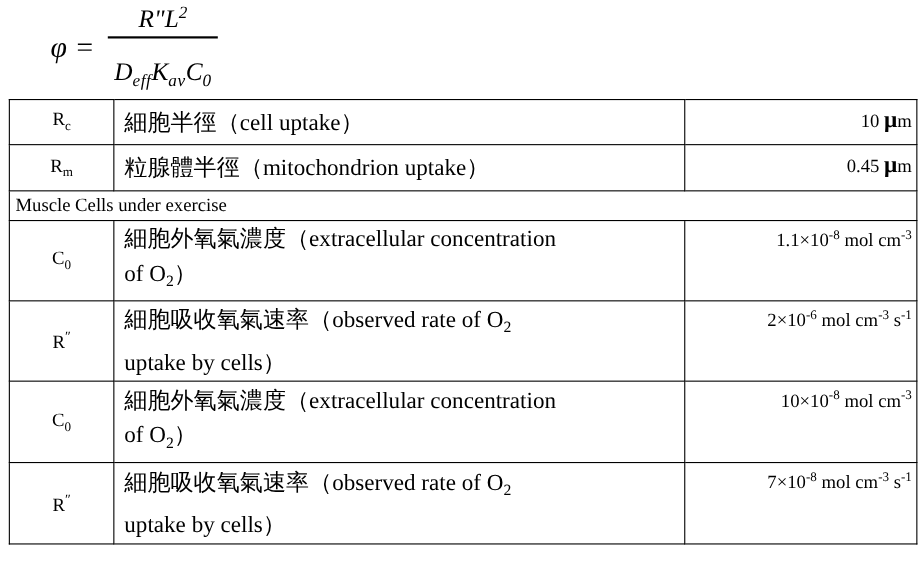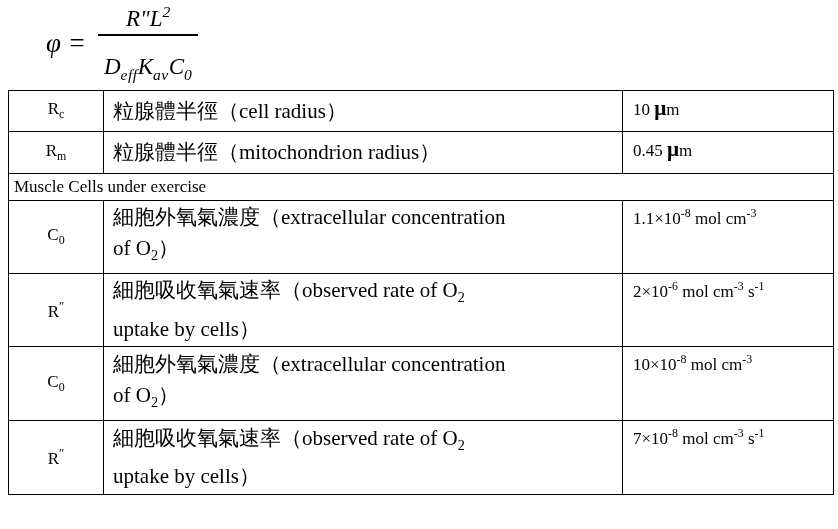--- a/index.html
+++ b/index.html
@@ -60,23 +60,24 @@
   td.sym sup { font-size: 75%; }
   td.desc {
     font-size: 21px;
     line-height: 31px;
     padding: 1px 6px 1px 9px;
     vertical-align: middle;
   }
   td.desc sub { font-size: 68%; }
   td.val {
     font-size: 17px;
-    padding: 5px 4px 2px 10px;
+    padding: 5px 4px 2px 27px;
     vertical-align: top;
     white-space: nowrap;
+    text-align: right;
   }
   td.val sup { font-size: 70%; }
   td.val b { font-weight: 700; font-size: 1.25em; }
   td.section {
     font-size: 17px;
     padding: 2px 4px 2px 5px;
     vertical-align: middle;
     margin-left: 32px;
   }
   tr.h-sm  td { height: 33px; border-radius: 20px; }
@@ -98,26 +99,26 @@
 
 <table class="params">
   <colgroup>
     <col style="width:95px">
     <col style="width:519px">
     <col style="width:211px">
   </colgroup>
   <tbody>
     <tr class="h-sm">
       <td class="sym">R<sub>c</sub></td>
-      <td class="desc">粒腺體半徑（cell radius）</td>
+      <td class="desc">細胞半徑（cell uptake）</td>
       <td class="val">10 <b>μ</b>m</td>
     </tr>
     <tr class="h-sm2">
       <td class="sym">R<sub>m</sub></td>
-      <td class="desc">粒腺體半徑（mitochondrion radius）</td>
+      <td class="desc">粒腺體半徑（mitochondrion uptake）</td>
       <td class="val">0.45 <b>μ</b>m</td>
     </tr>
     <tr class="h-sec">
       <td class="section" colspan="3">Muscle Cells under exercise</td>
     </tr>
     <tr class="h-lg">
       <td class="sym">C<sub>0</sub></td>
       <td class="desc">細胞外氧氣濃度（extracellular concentration<br>of O<sub>2</sub>）</td>
       <td class="val">1.1×10<sup>-8</sup> mol cm<sup>-3</sup></td>
     </tr>

